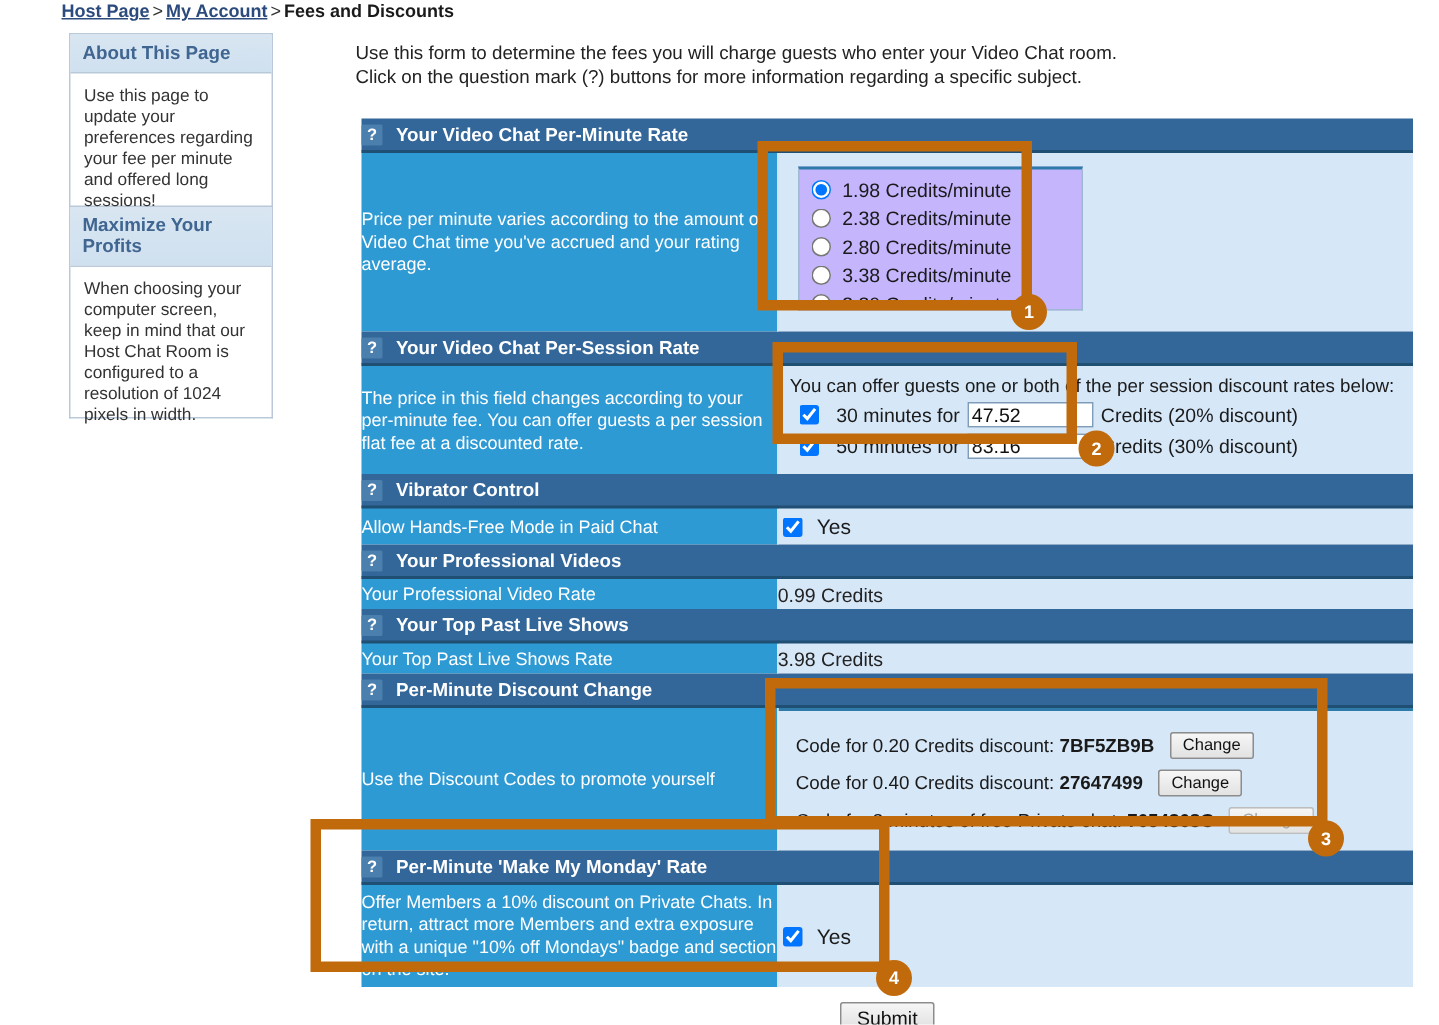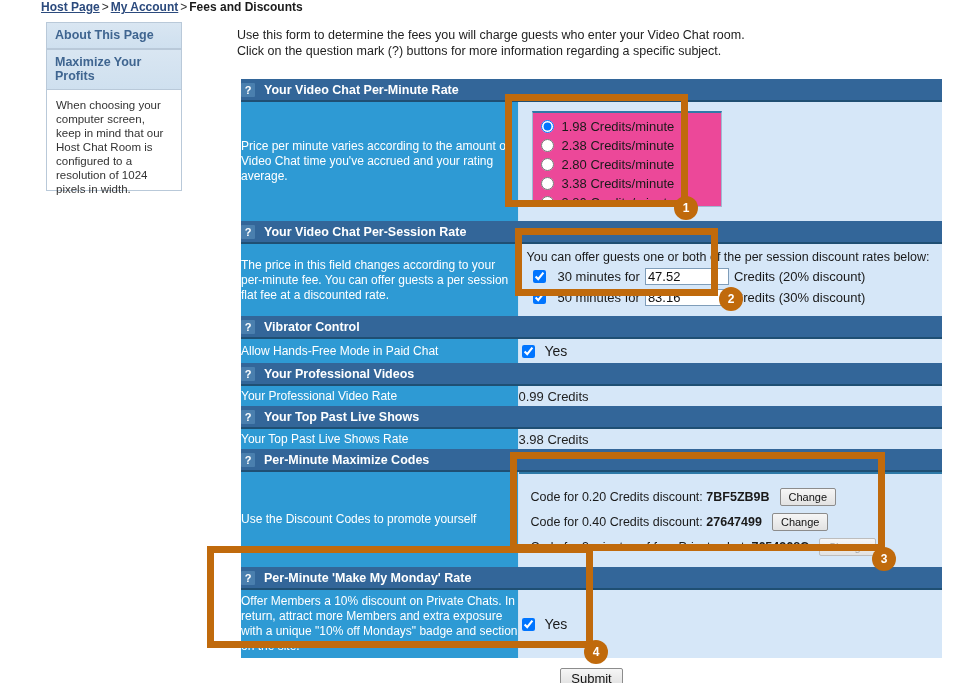--- a/index.html
+++ b/index.html
@@ -133,21 +133,21 @@
     background: #d6e7f8;
     font-size: 13px;
     color: #222;
     padding: 4px 6px;
     vertical-align: middle;
   }
   .value-cell.tight { padding: 3px 6px; }
 
   
   .radio-box {
-    background: #ec4899;
+    background: #c4b5fd;
     border: 1px solid #9fb9d2;
     border-top: 2px solid #2e7aa8;
     width: 190px;
     height: 96px;
     overflow: hidden;
     padding: 4px 0 0 8px;
     box-sizing: border-box;
   }
   .radio-row {
     display: flex;
@@ -269,20 +269,21 @@
 </head>
 <body>
 
 <div id="breadcrumb">
   <a href="#">Host Page</a><span class="sep">&gt;</span><a href="#">My Account</a><span class="sep">&gt;</span><span class="current">Fees and Discounts</span>
 </div>
 
 <div id="sidebar">
   <div class="side-box" id="side-box-about">
     <div class="side-head">About This Page</div>
+    <div class="side-body">Use this page to update your preferences regarding your fee per minute and offered long sessions!</div>
   </div>
   <div class="side-box" id="side-box-profits">
     <div class="side-head">Maximize Your Profits</div>
     <div class="side-body">When choosing your computer screen, keep in mind that our Host Chat Room is configured to a resolution of 1024 pixels in width.</div>
   </div>
 </div>
 
 <div id="intro">
   <div>Use this form to determine the fees you will charge guests who enter your Video Chat room.</div>
   <div>Click on the question mark (?) buttons for more information regarding a specific subject.</div>
@@ -382,21 +383,21 @@
       <span class="qmark">?</span><span class="sec-title">Your Top Past Live Shows</span>
     </td>
   </tr>
   <tr>
     <td class="label-cell mid" style="height:20px;">Your Top Past Live Shows Rate</td>
     <td class="value-cell tight" style="height:20px;">3.98 Credits</td>
   </tr>
 
   <tr class="sec-header">
     <td colspan="2">
-      <span class="qmark">?</span><span class="sec-title">Per-Minute Maximize Codes</span>
+      <span class="qmark">?</span><span class="sec-title">Per-Minute Discount Change</span>
     </td>
   </tr>
   <tr>
     <td class="label-cell" style="height:88px;">Use the Discount Codes to promote yourself</td>
     <td class="value-cell" style="height:88px; padding:0; vertical-align:top;">
       <div class="codes-box">
         <div class="code-row">
           <span class="code-text"><span>Code for 0.20 Credits discount:</span> <span class="code-value">7BF5ZB9B</span></span>
           <button class="btn">Change</button>
         </div>

